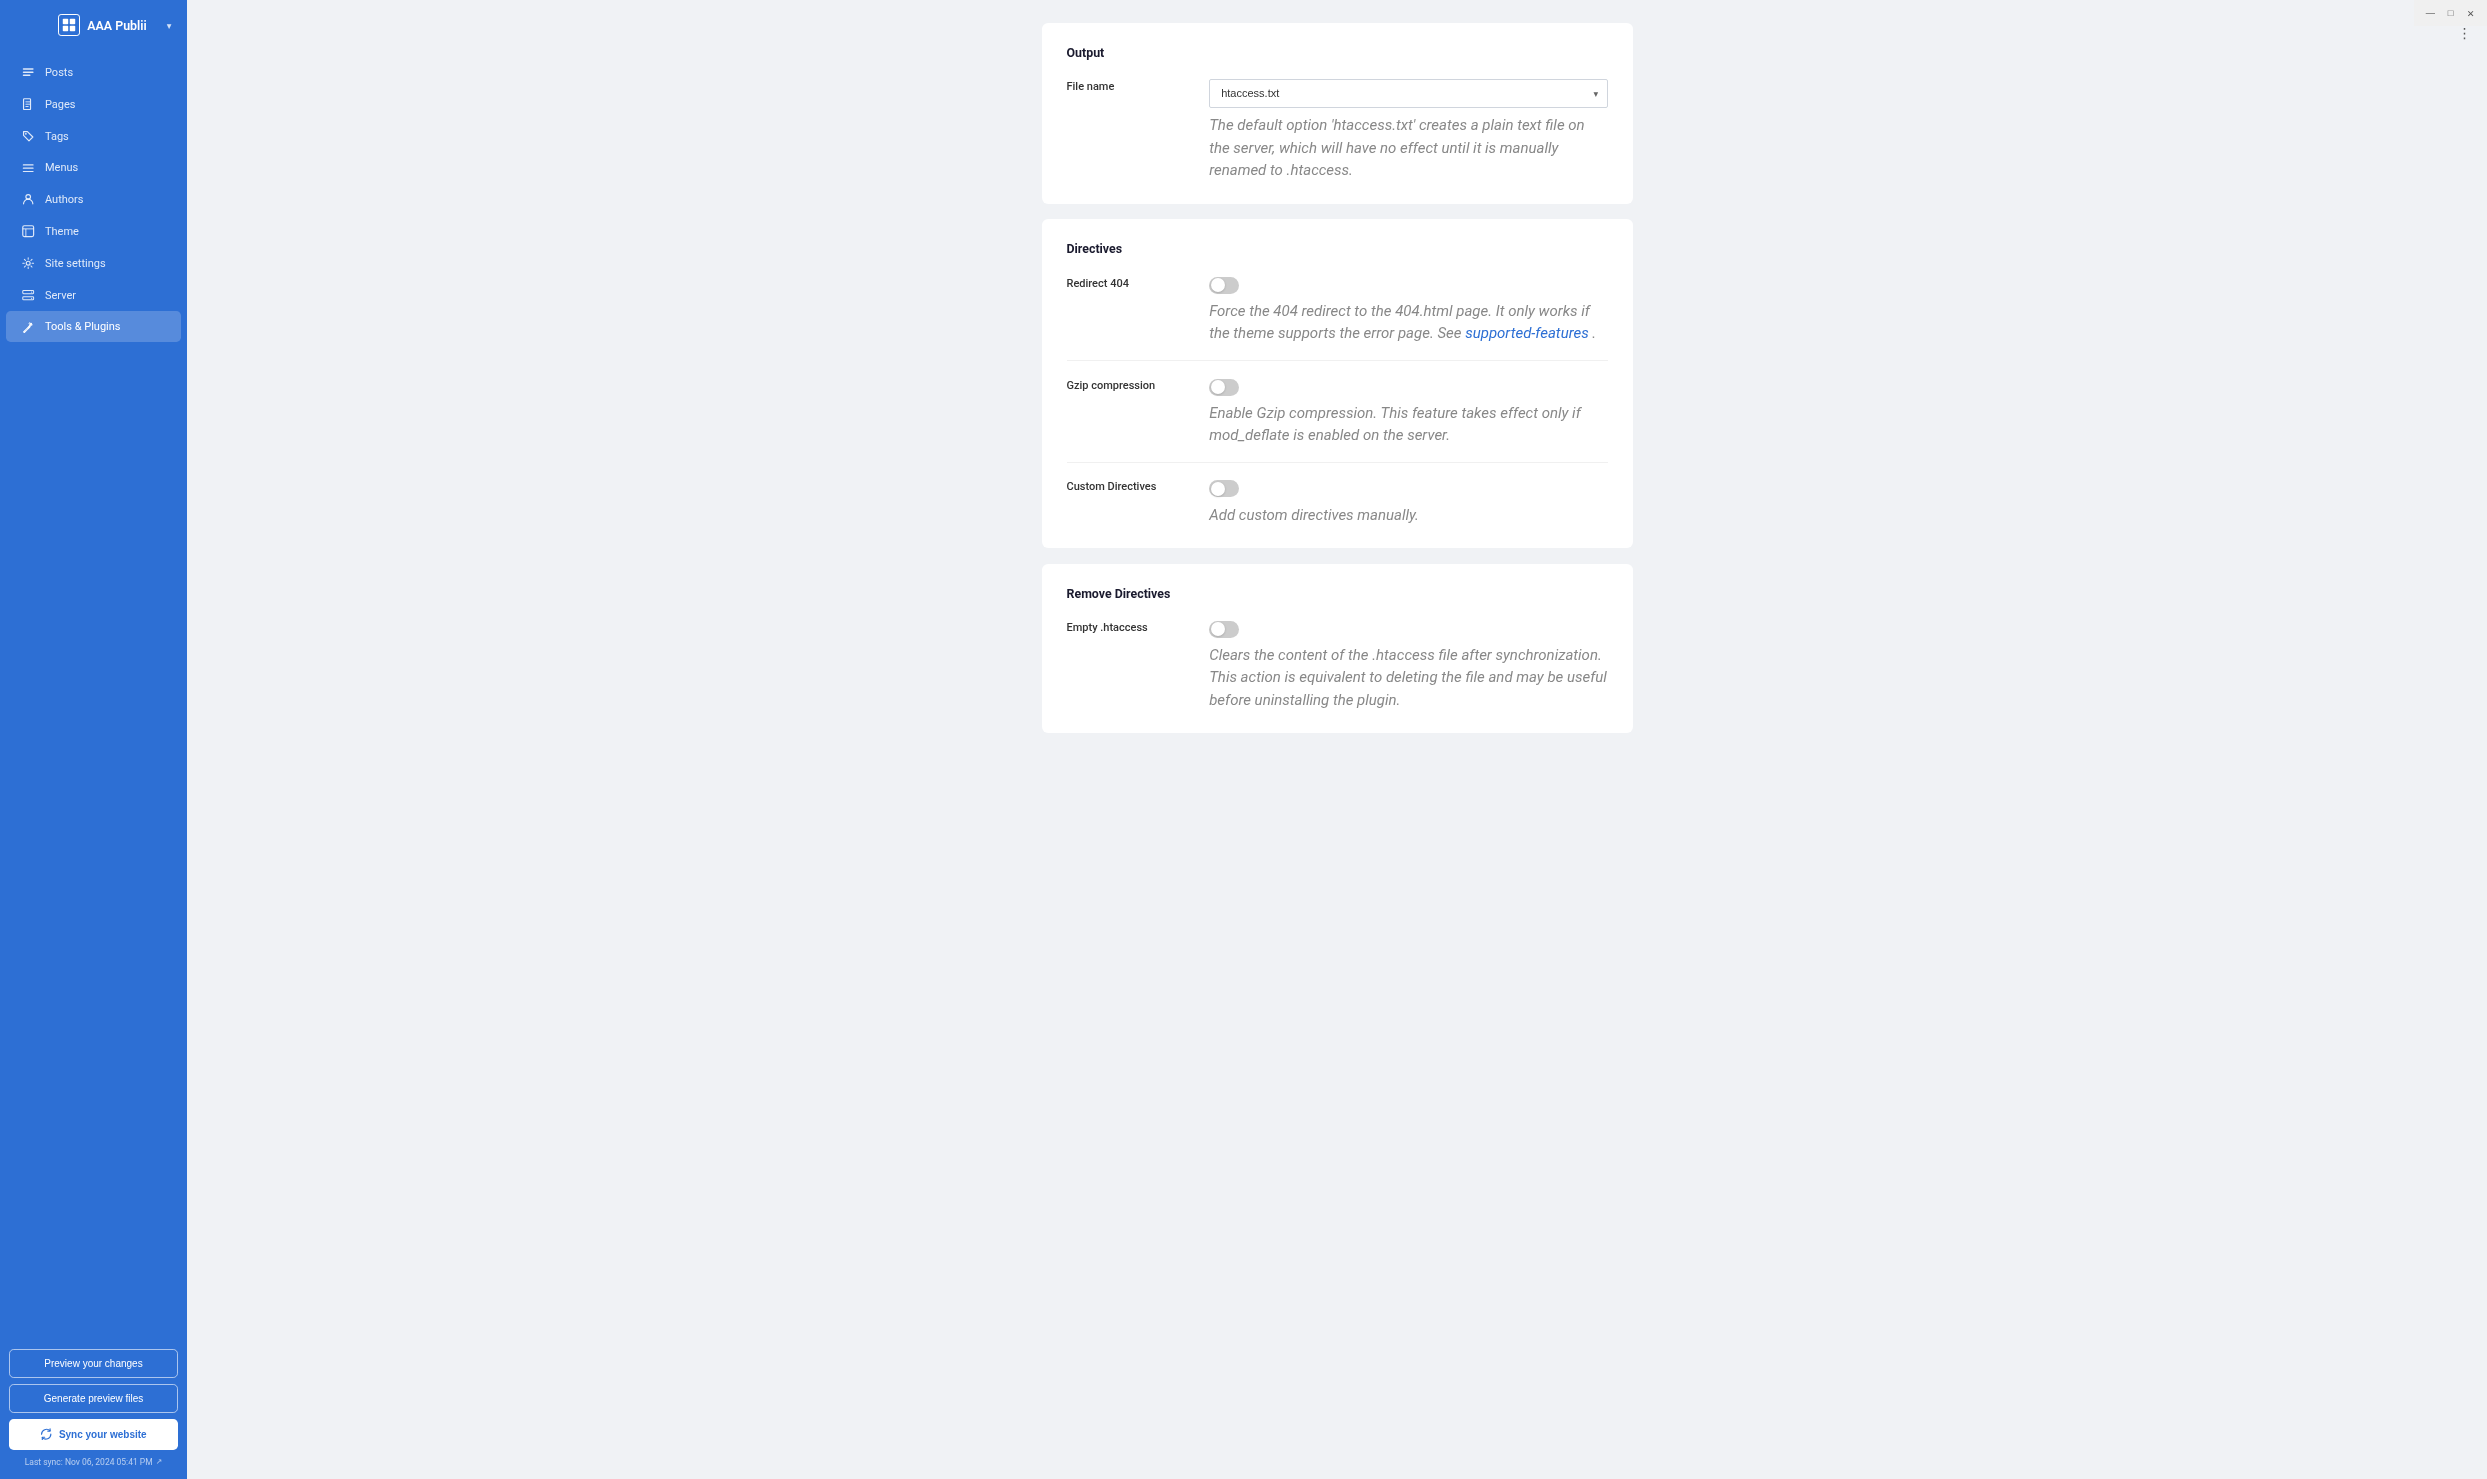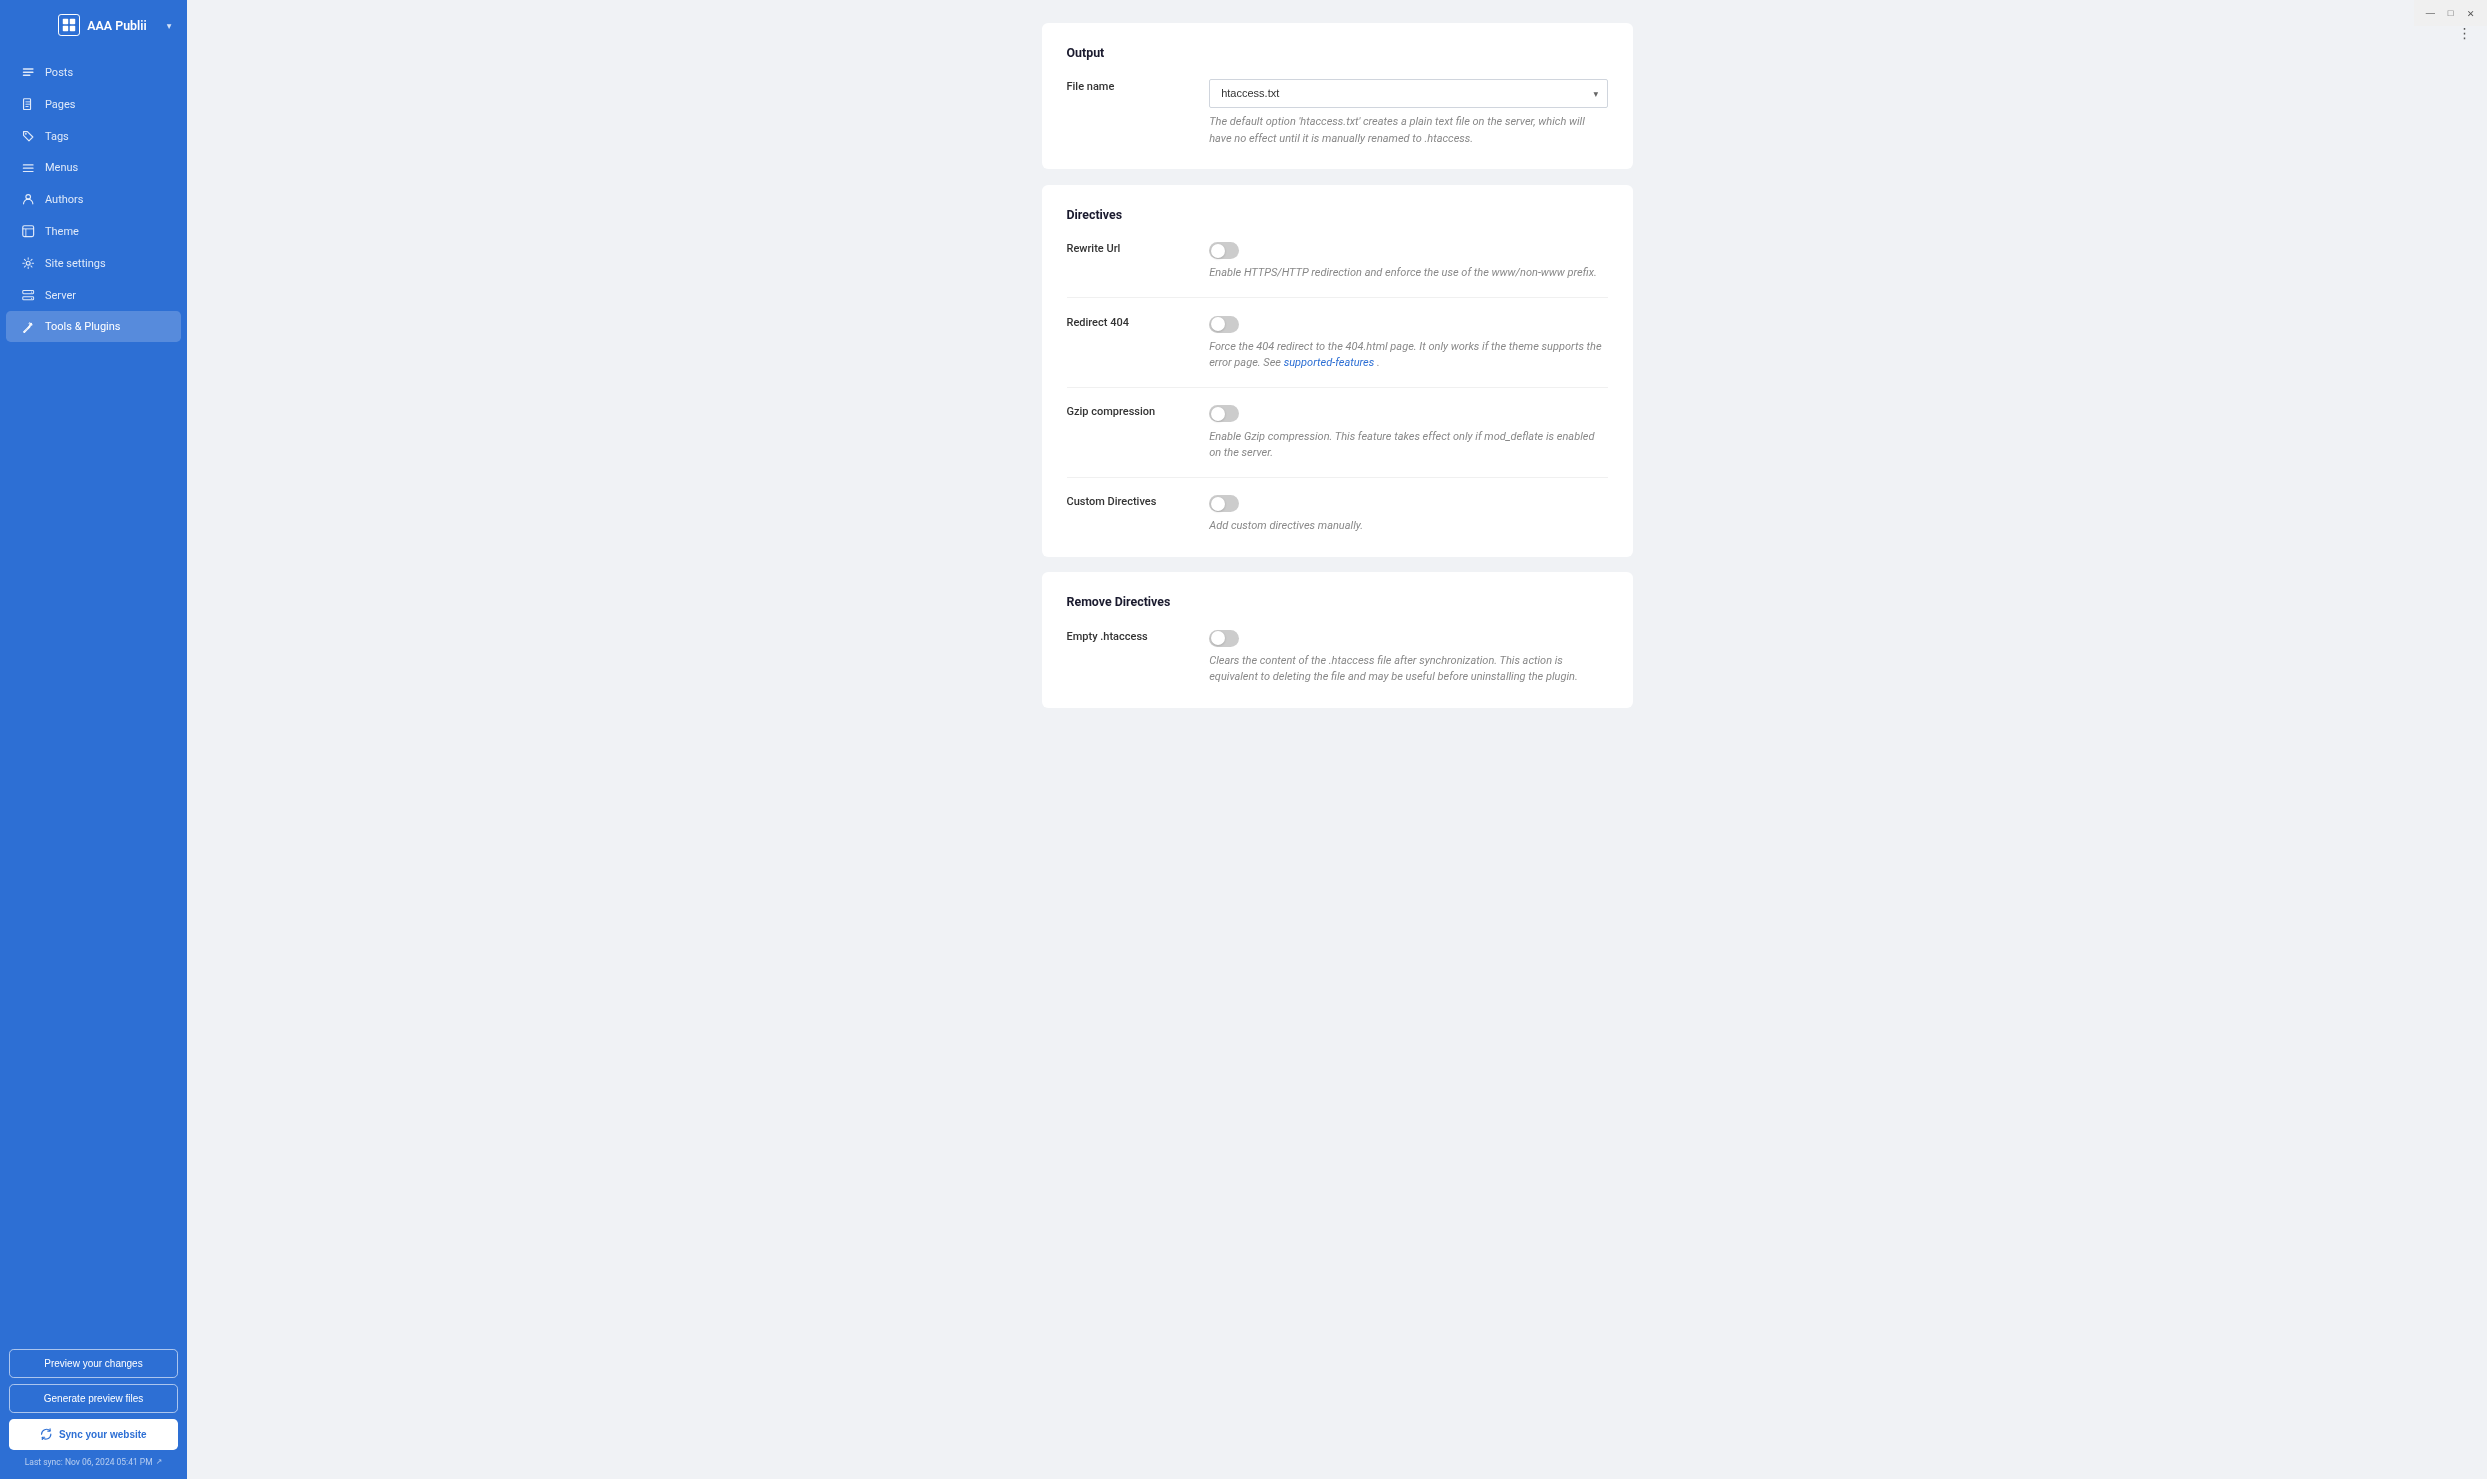--- a/index.html
+++ b/index.html
@@ -88,21 +88,21 @@
       position: relative;
     }
     .select-input {
       width: 100%; padding: 7.8px 28px 7.8px 11px; border: 0.8px solid #d0d5dd; border-radius: 2px; font-size: 11px; color: #333; appearance: none; background: white; cursor: pointer;
     }
     .select-chevron {
       position: absolute; right: 9.3px; top: 50%; transform: translateY(-50%); pointer-events: none; color: #666; font-size: 9.3px;
     }
 
     .field-hint {
-      font-size: 11px; color: #888; margin-top: 6.2px; line-height: 1.5; font-style: italic;
+      font-size: 15px; color: #888; margin-top: 6.2px; line-height: 1.5; font-style: italic;
     }
     .field-hint a { color: #2d6fd4; text-decoration: none; }
 
     
     .toggle {
       width: 29.5px; height: 17px; background: #ccc; border-radius: 8.5px; position: relative; cursor: pointer; flex-shrink: 0; margin-top: 1.6px;
     }
     .toggle-knob {
       width: 14px; height: 14px; background: white; border-radius: 50%; position: absolute; top: 1.6px; left: 1.6px; transition: left 0.2s; box-shadow: 0 0.8px 2.3px rgba(0,0,0,0.2);
     }
@@ -279,87 +279,76 @@
             <div class="field-hint">The default option 'htaccess.txt' creates a plain text file on the server, which will have no effect until it is manually renamed to .htaccess.</div>
           </div>
         </div>
       </div>
     </div>
 
     <div class="card">
       <div class="card-body">
         <h2 class="section-title">Directives</h2>
 
-        <div class="field-row">
-          <div class="field-label">Rewrite Url</div>
+
+        <div class="field-row">
+          <div class="field-label">Redirect 404</div>
           <div class="field-control">
             <div class="toggle-row">
               <div class="toggle">
                 <div class="toggle-knob"></div>
               </div>
             </div>
-            <div class="field-hint">Enable HTTPS/HTTP redirection and enforce the use of the www/non-www prefix.</div>
-          </div>
-        </div>
-
-        <div class="field-row">
-          <div class="field-label">Redirect 404</div>
+            <div class="field-hint">
+              <span>Force the 404 redirect to the 404.html page. It only works if the theme supports the error page. See </span>
+              <a href="#">supported-features</a>
+              <span>.</span>
+            </div>
+          </div>
+        </div>
+
+        <div class="field-row">
+          <div class="field-label">Gzip compression</div>
           <div class="field-control">
             <div class="toggle-row">
               <div class="toggle">
                 <div class="toggle-knob"></div>
               </div>
             </div>
-            <div class="field-hint">
-              <span>Force the 404 redirect to the 404.html page. It only works if the theme supports the error page. See </span>
-              <a href="#">supported-features</a>
-              <span>.</span>
-            </div>
-          </div>
-        </div>
-
-        <div class="field-row">
-          <div class="field-label">Gzip compression</div>
+            <div class="field-hint">Enable Gzip compression. This feature takes effect only if mod_deflate is enabled on the server.</div>
+          </div>
+        </div>
+
+        <div class="field-row">
+          <div class="field-label">Custom Directives</div>
           <div class="field-control">
             <div class="toggle-row">
               <div class="toggle">
                 <div class="toggle-knob"></div>
               </div>
             </div>
-            <div class="field-hint">Enable Gzip compression. This feature takes effect only if mod_deflate is enabled on the server.</div>
-          </div>
-        </div>
-
-        <div class="field-row">
-          <div class="field-label">Custom Directives</div>
+            <div class="field-hint">Add custom directives manually.</div>
+          </div>
+        </div>
+
+      </div>
+    </div>
+
+    <div class="card">
+      <div class="card-body">
+        <h2 class="section-title">Remove Directives</h2>
+
+        <div class="field-row">
+          <div class="field-label">Empty .htaccess</div>
           <div class="field-control">
             <div class="toggle-row">
               <div class="toggle">
                 <div class="toggle-knob"></div>
               </div>
             </div>
-            <div class="field-hint">Add custom directives manually.</div>
-          </div>
-        </div>
-
-      </div>
-    </div>
-
-    <div class="card">
-      <div class="card-body">
-        <h2 class="section-title">Remove Directives</h2>
-
-        <div class="field-row">
-          <div class="field-label">Empty .htaccess</div>
-          <div class="field-control">
-            <div class="toggle-row">
-              <div class="toggle">
-                <div class="toggle-knob"></div>
-              </div>
-            </div>
             <div class="field-hint">Clears the content of the .htaccess file after synchronization. This action is equivalent to deleting the file and may be useful before uninstalling the plugin.</div>
           </div>
         </div>
 
       </div>
     </div>
 
   </div>
 </div>
 

